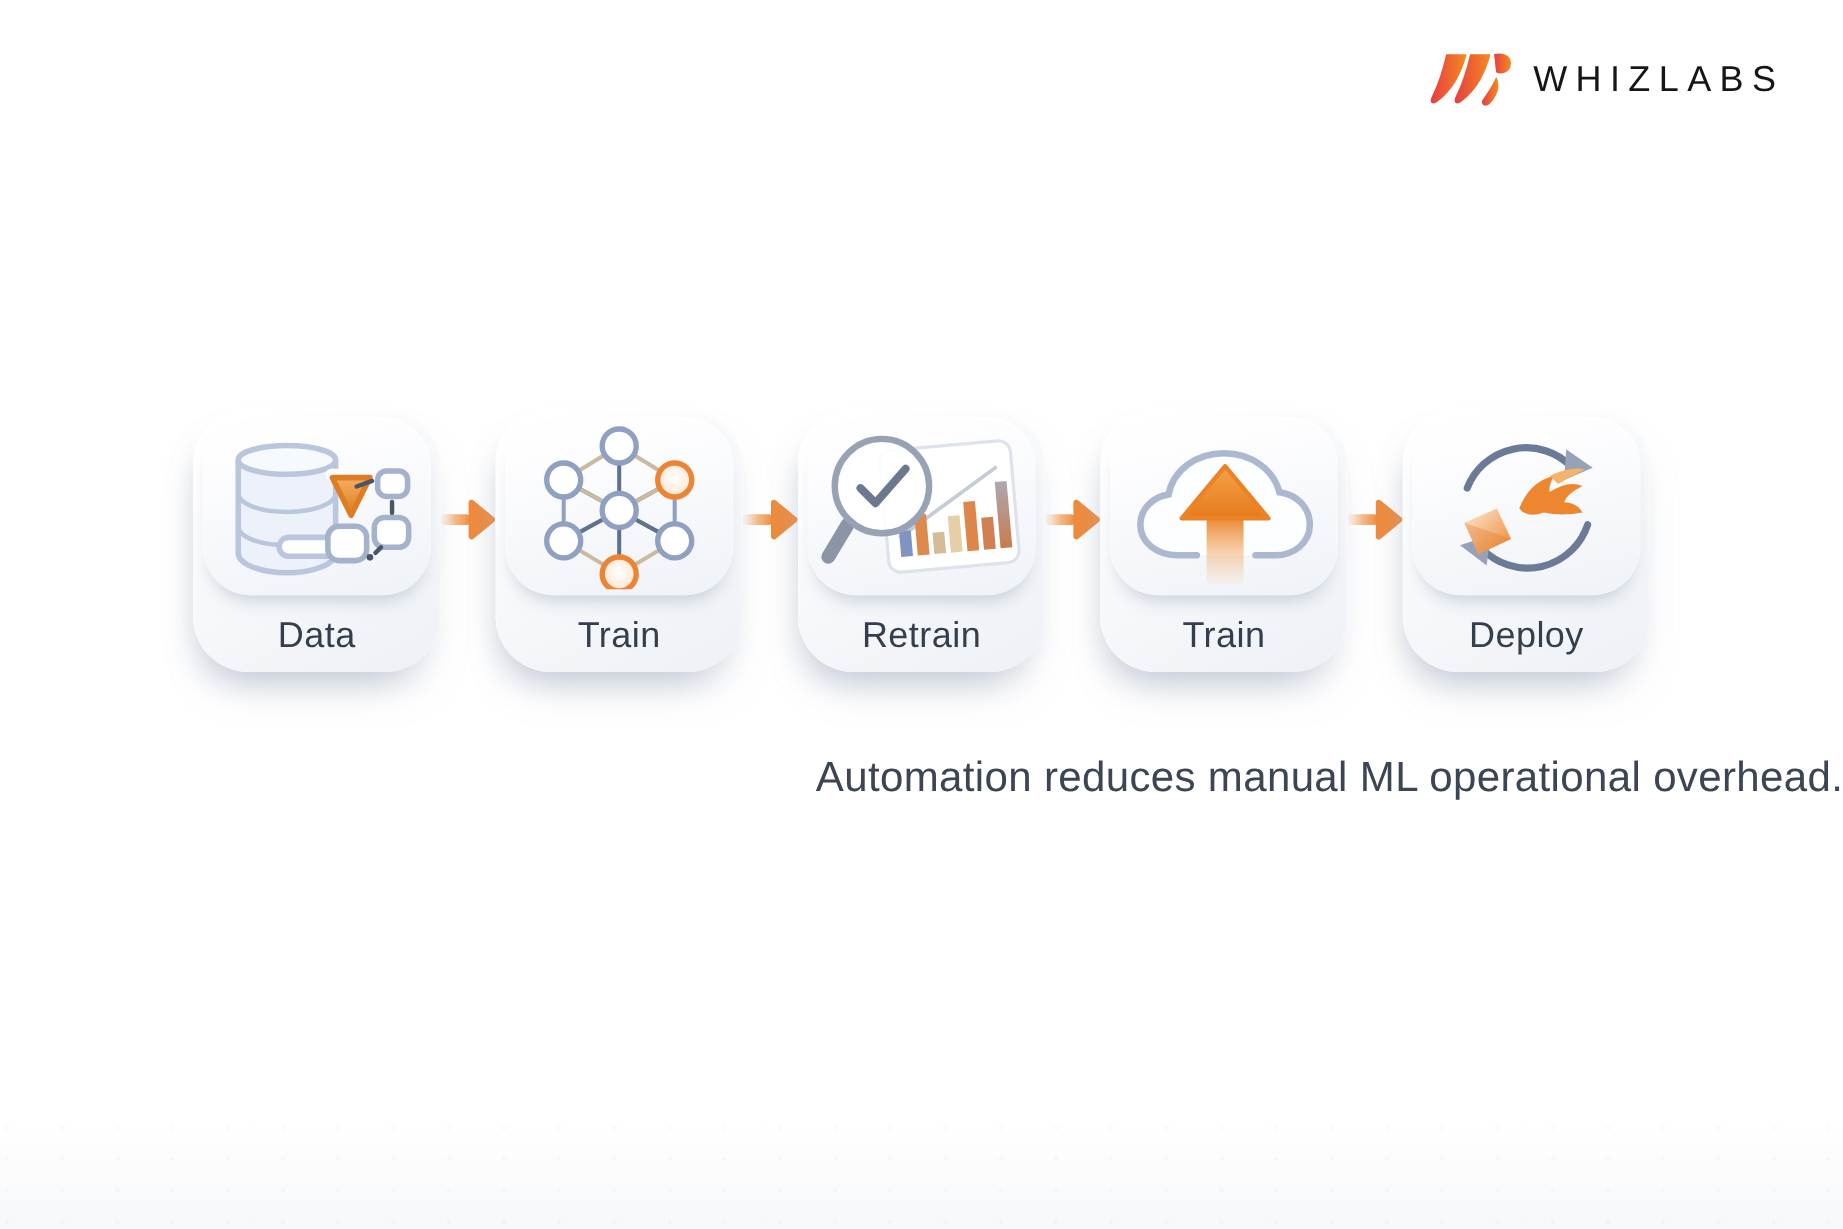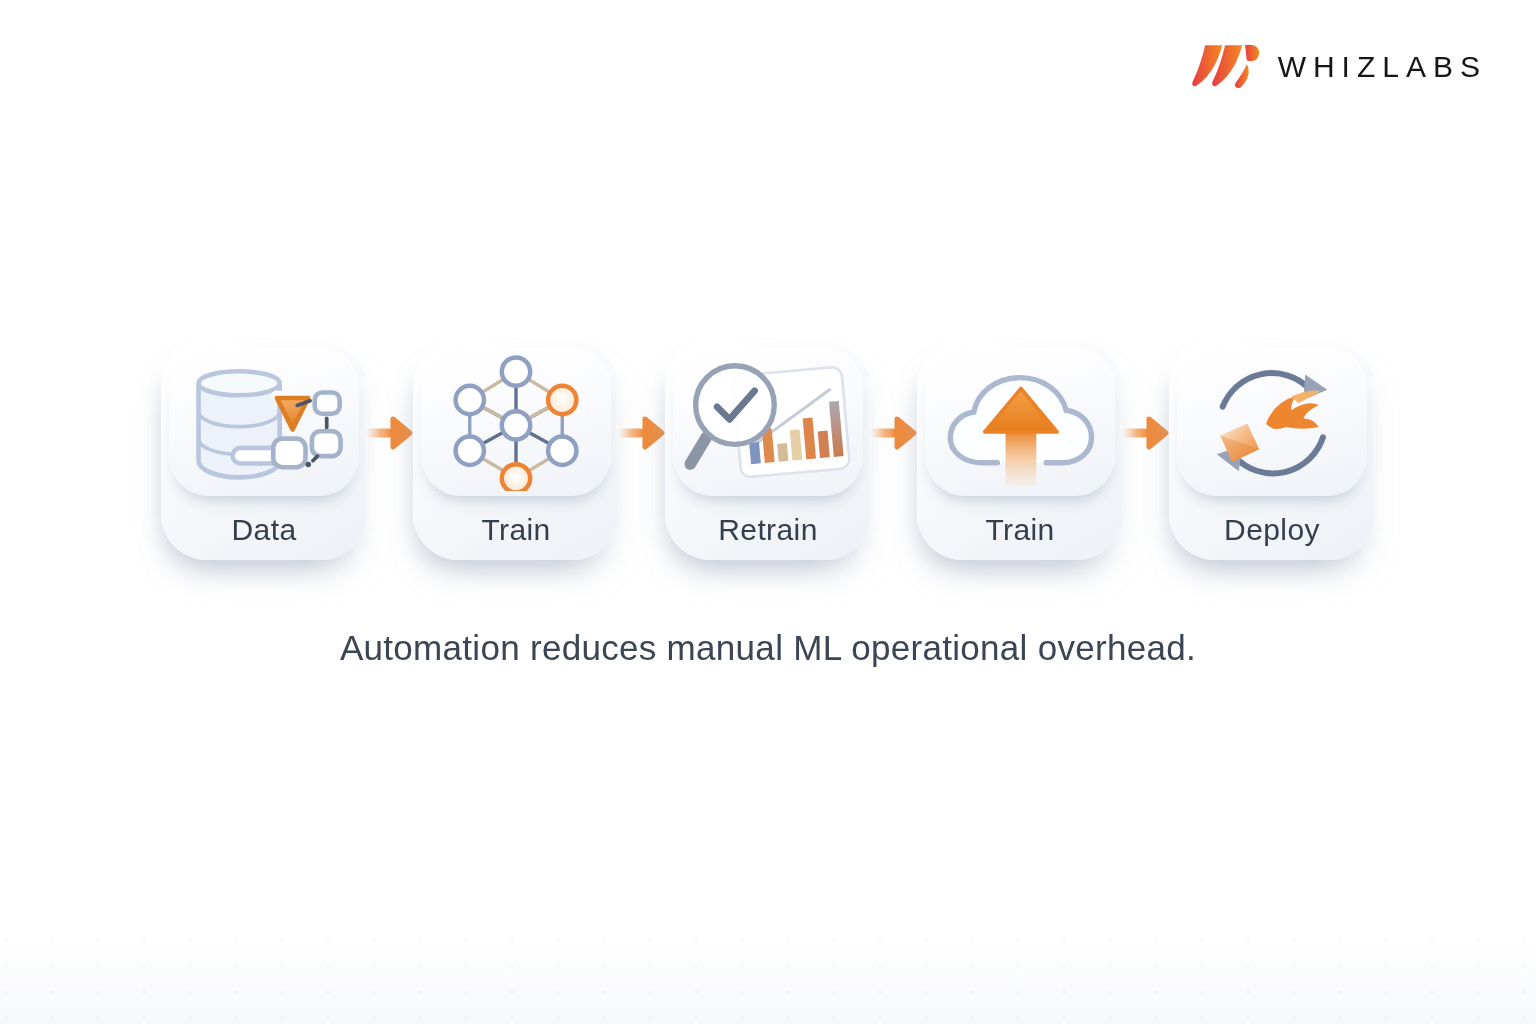--- a/index.html
+++ b/index.html
@@ -39,21 +39,21 @@
     display:flex; align-items:center; justify-content:center;
   }
   .step-label {
     position:absolute; left:0; right:0; bottom:10px; height:40px;
     display:flex; align-items:center; justify-content:center;
     font-size:30px; font-weight:400; color:#353e4d; letter-spacing:0.4px;
   }
   .flow-arrow { width:48px; height:44px; margin:71px -1px 0; flex:0 0 auto; }
   
   .caption {
-    position:absolute; top:628px; left:0; width:100%; text-align:center;
+    position:absolute; top:628px; left:0; width:100%; text-align:right;
     font-size:35px; color:#3c4554; font-weight:500; letter-spacing:0.3px;
   }
   svg { display:block; }
 </style>
 </head>
 <body>
 
 <div class="canvas">
 
   <svg width="0" height="0" style="position:absolute" aria-hidden="true">

